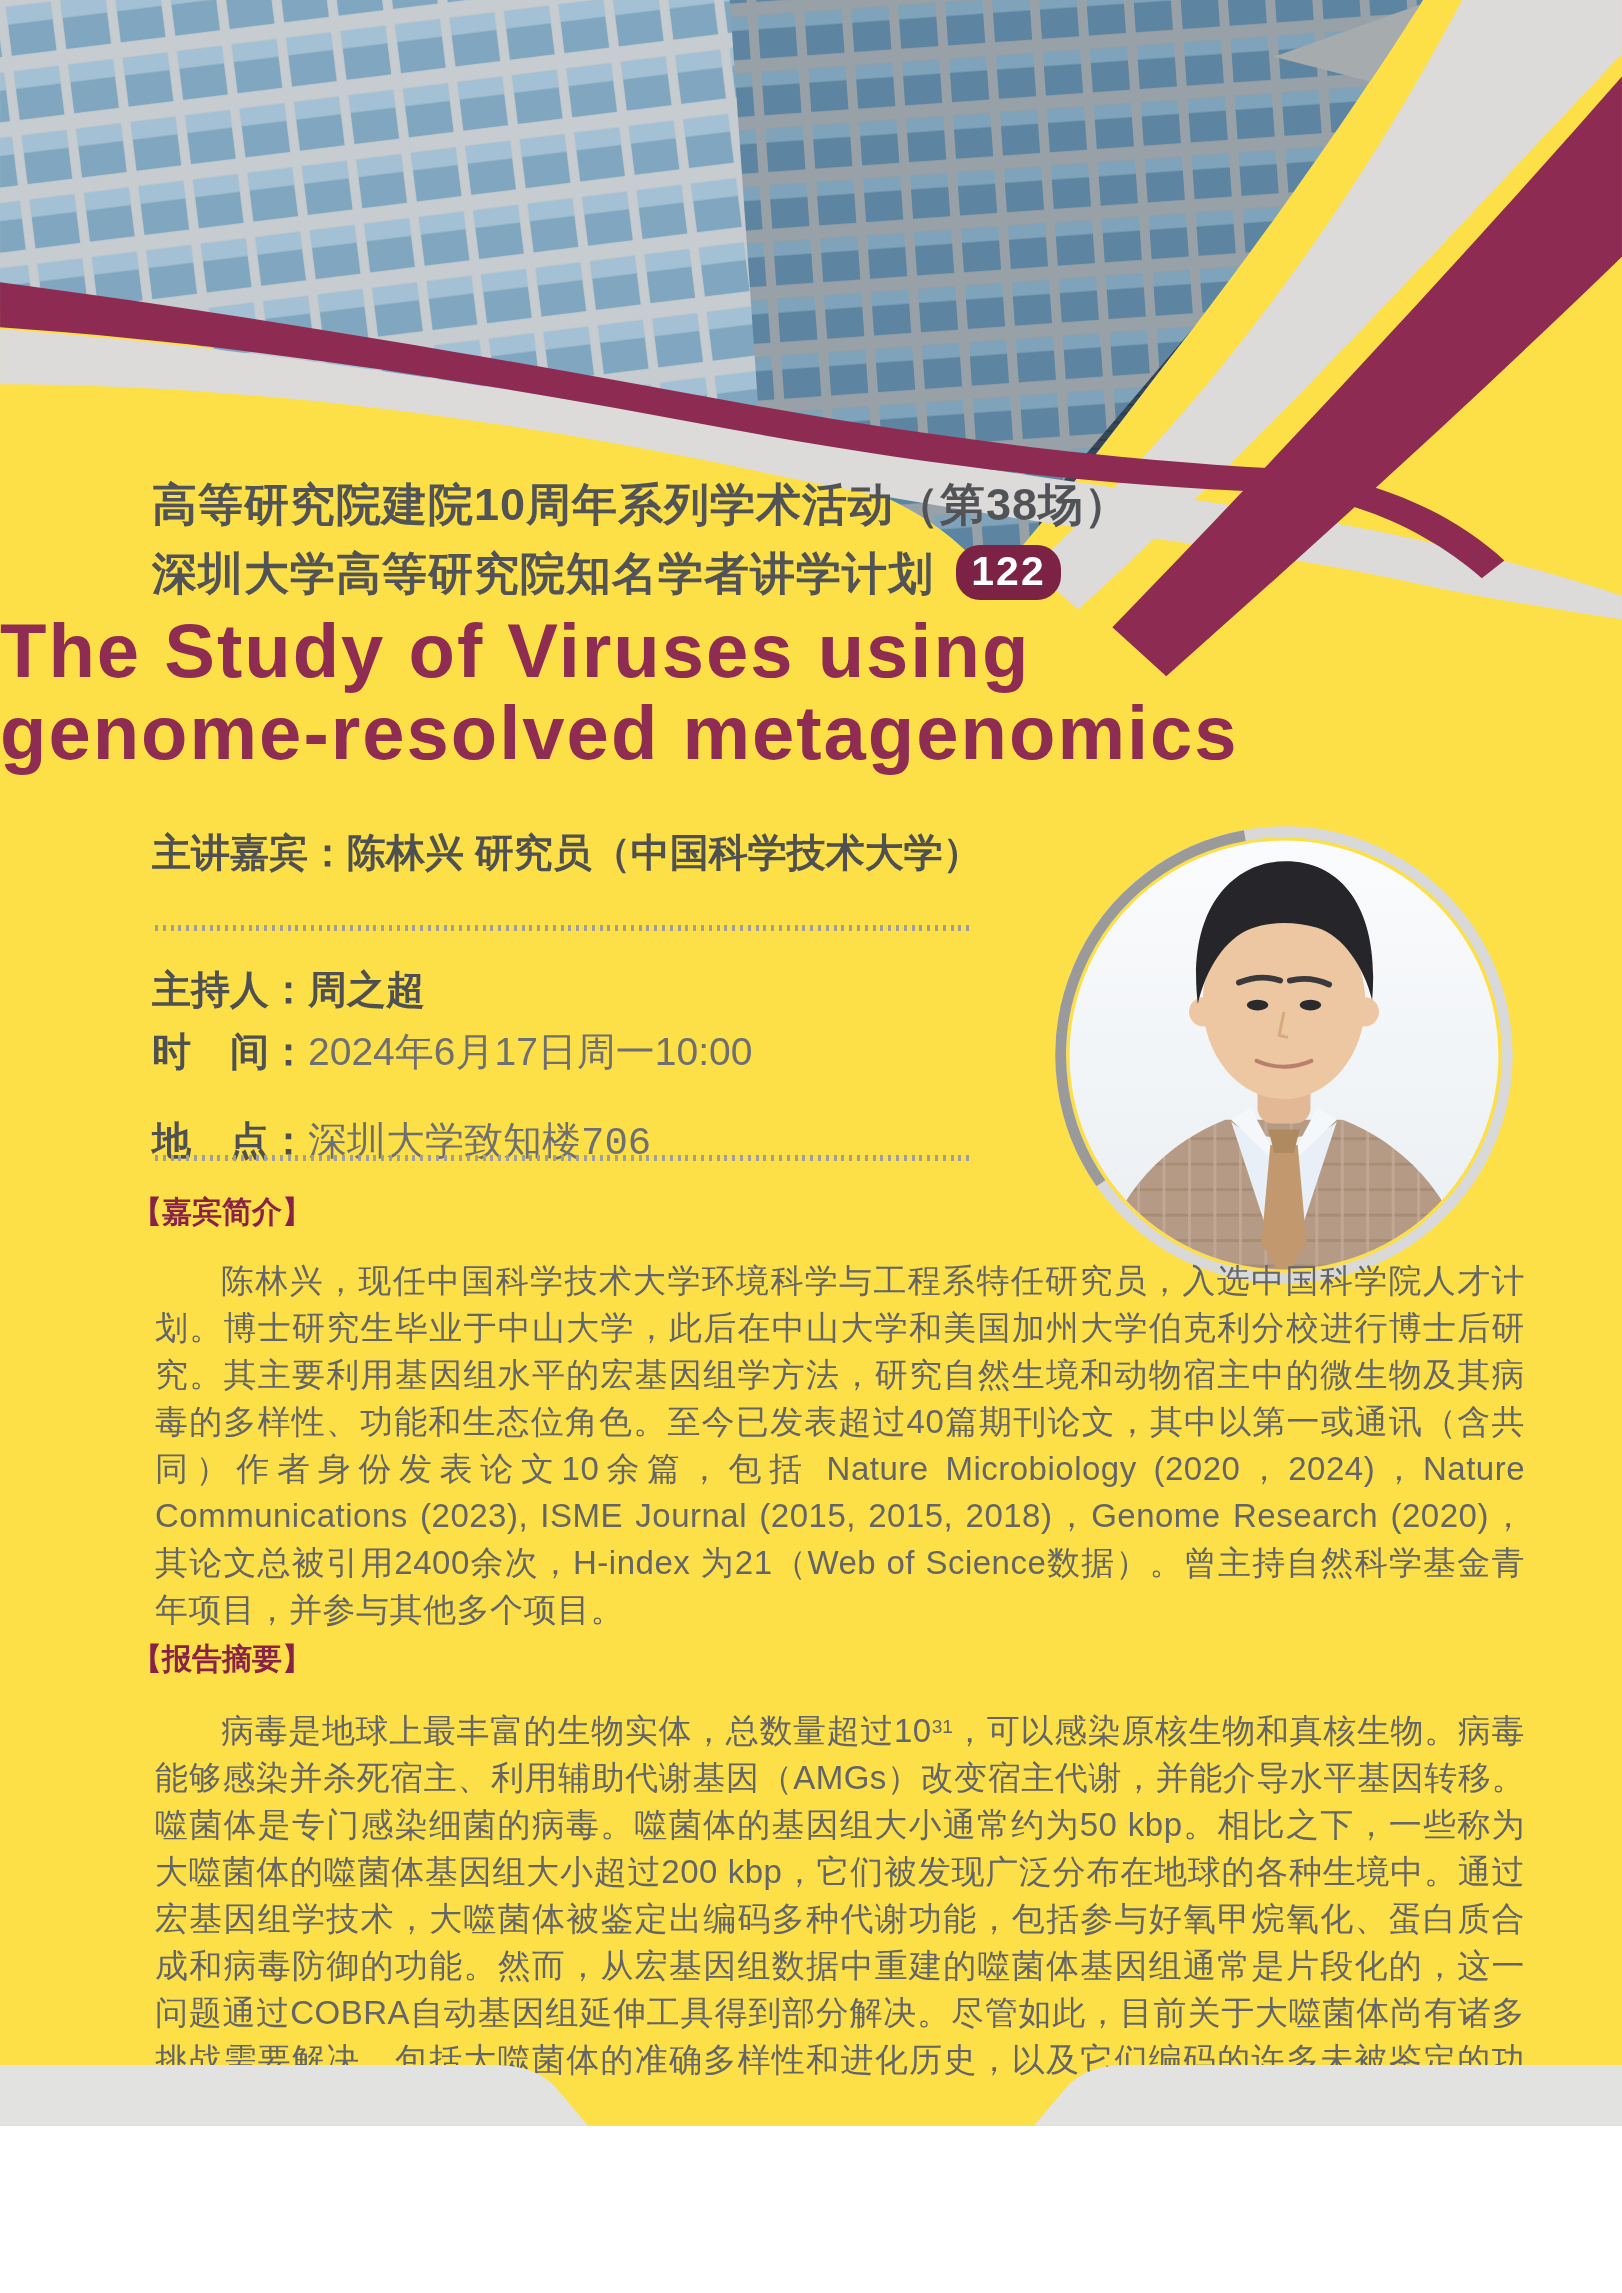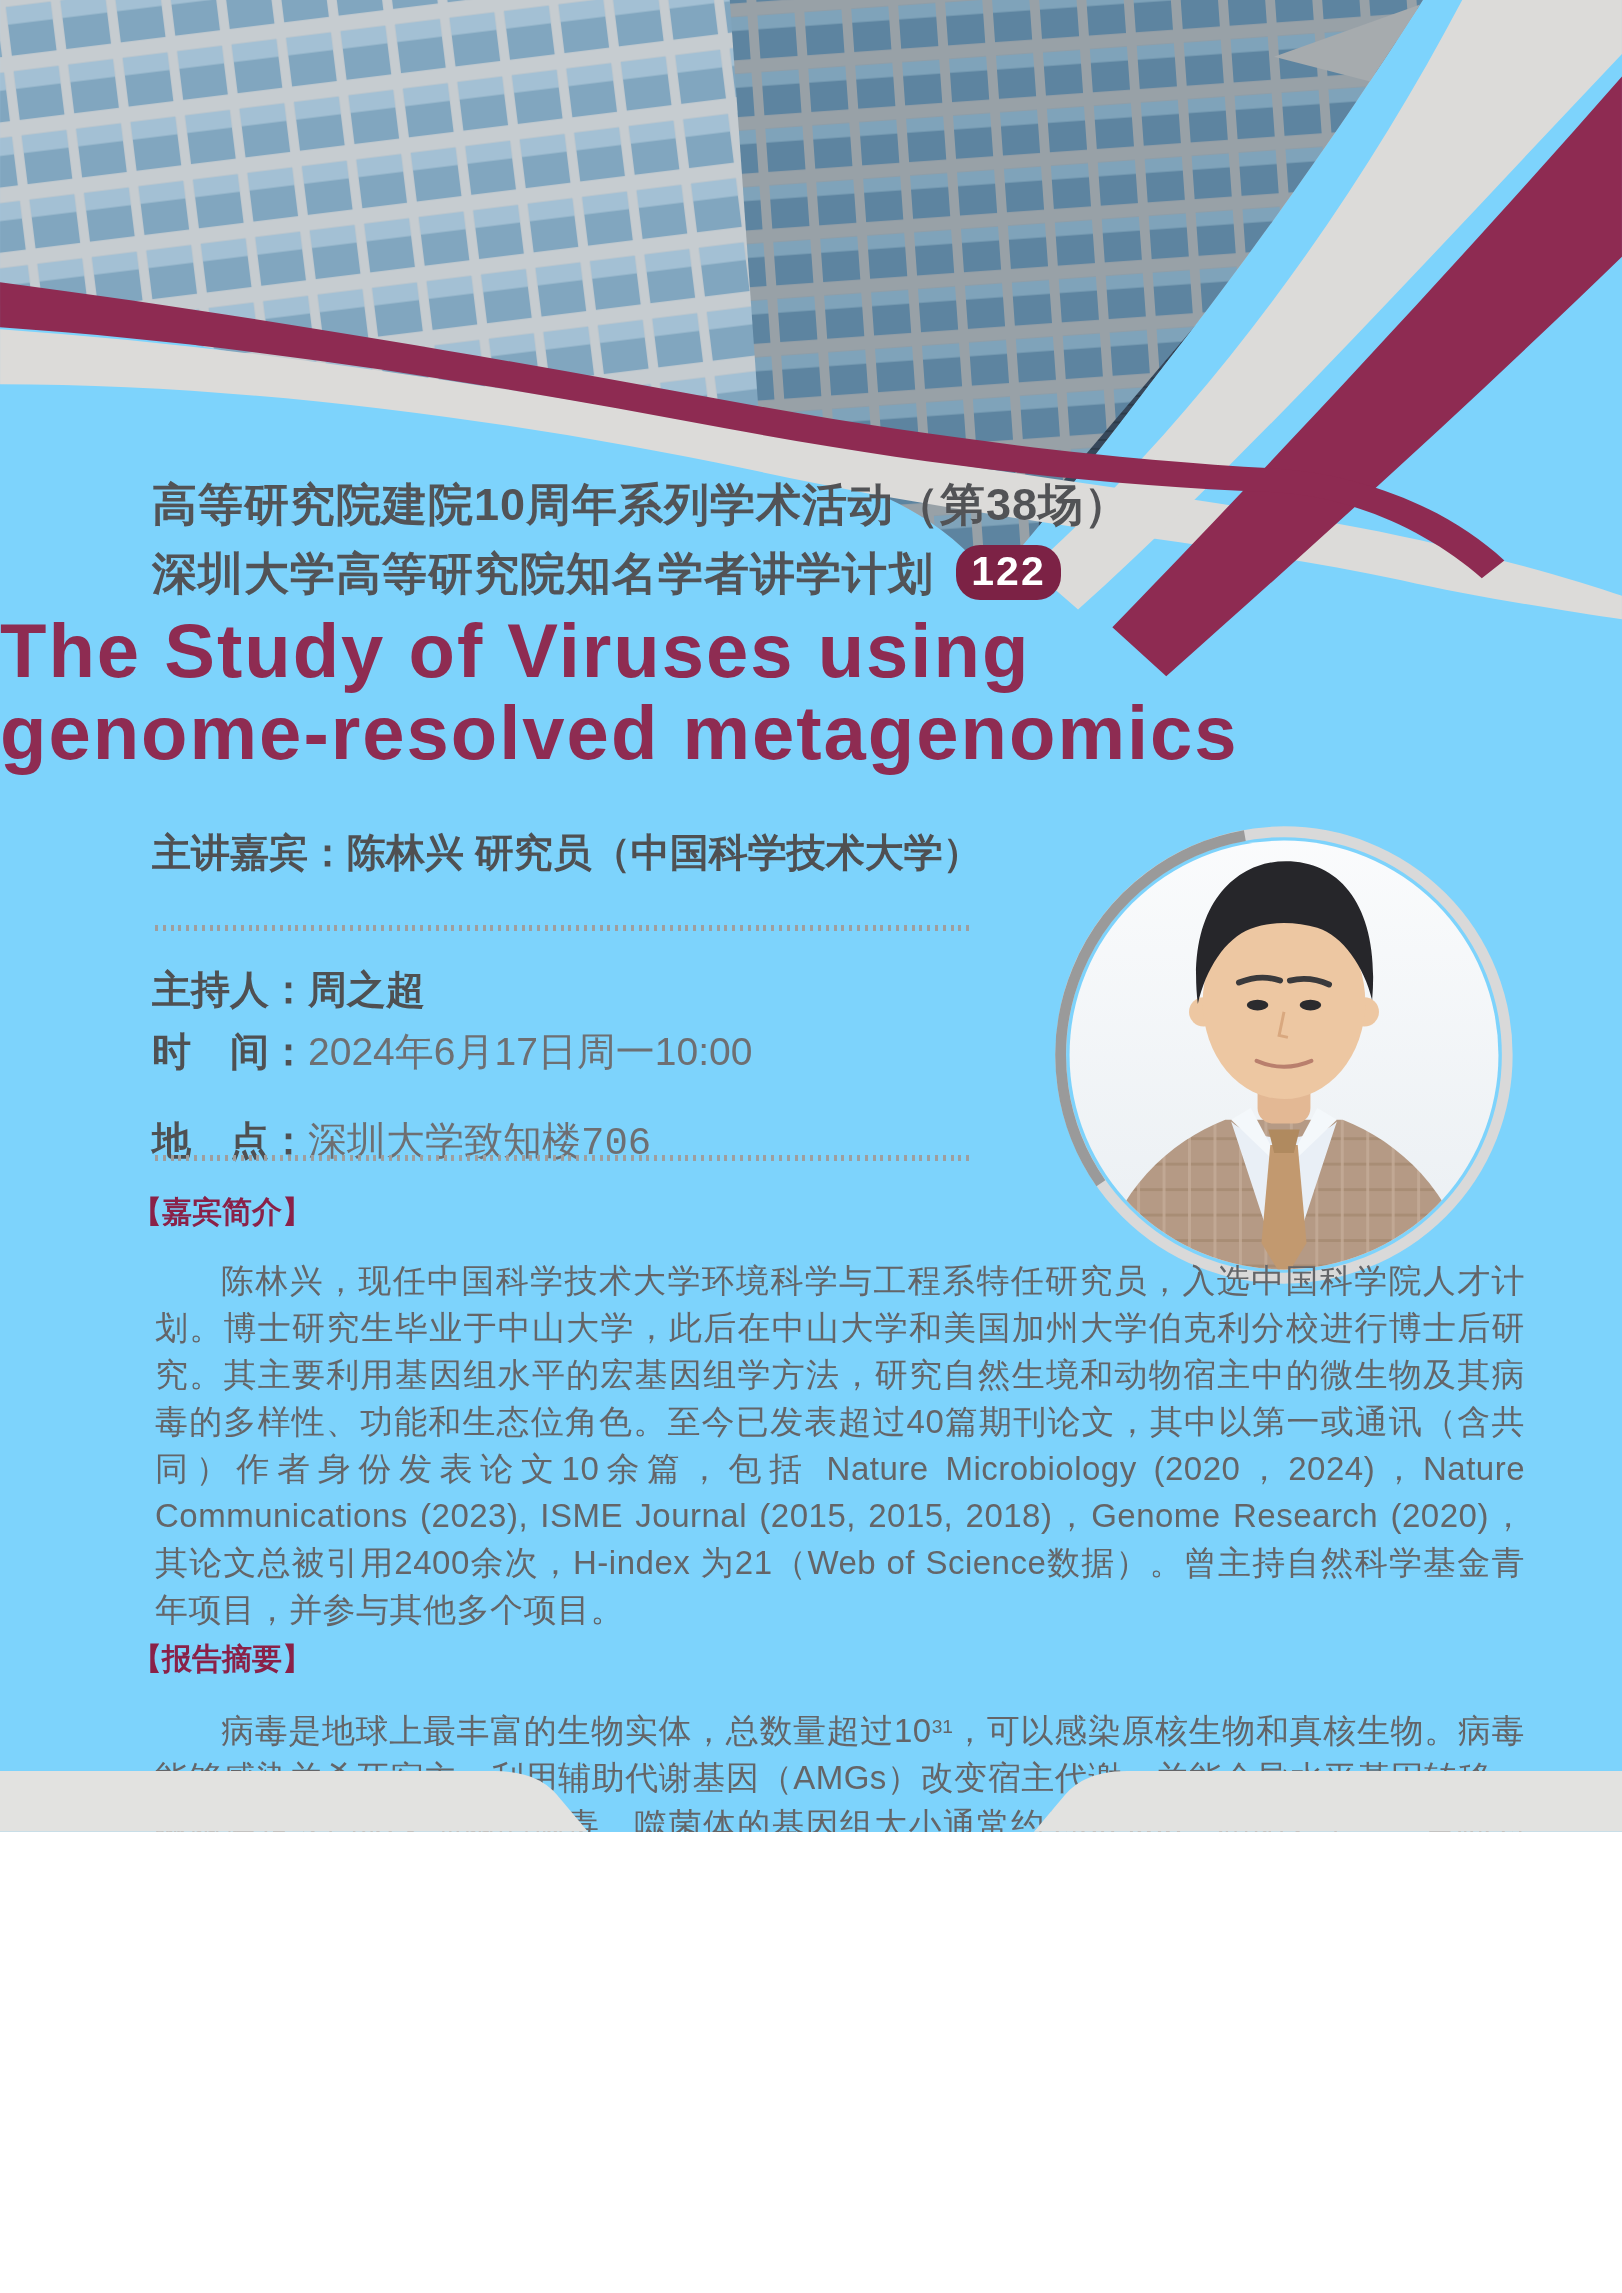--- a/index.html
+++ b/index.html
@@ -1,17 +1,17 @@
 <!DOCTYPE html>
 <html><head>
 <meta charset="utf-8">
 <style>
   html,body{margin:0;padding:0;background:#ffffff;}
   body{font-family:"Liberation Sans","DejaVu Sans",sans-serif;}
-  #poster{position:relative;width:1622px;height:1832px;background:#7dd3fc;overflow:hidden;}
+  #poster{position:relative;width:1622px;height:2126px;background:#fde047;overflow:hidden;}
 
   
   .hero{position:absolute;left:0;top:0;width:1622px;height:686px;}
 
   
   .series{position:absolute;left:152px;top:470px;color:#525356;font-weight:700;}
   .series-line{font-size:45px;line-height:69px;letter-spacing:1px;white-space:nowrap;}
   .badge{display:inline-block;vertical-align:3.9px;margin-left:21.6px;background:#7c2245;color:#ffffff;
          font-size:41px;line-height:41px;padding:5.9px 15.7px 7.8px;border-radius:24px;font-weight:700;letter-spacing:2px;}
 

